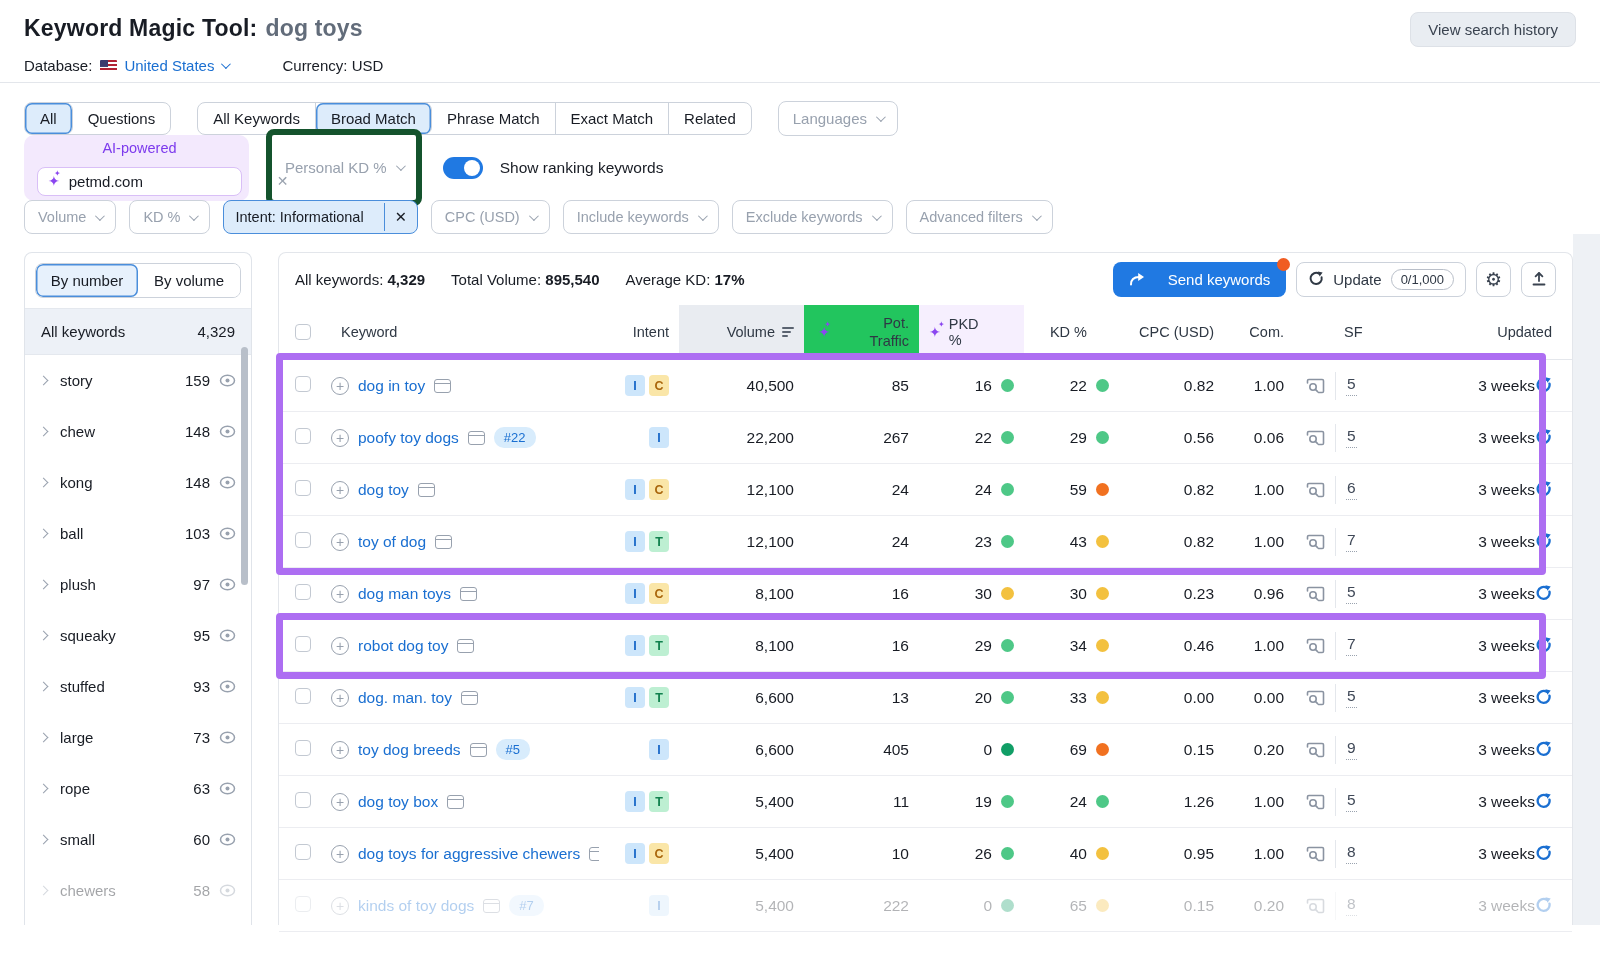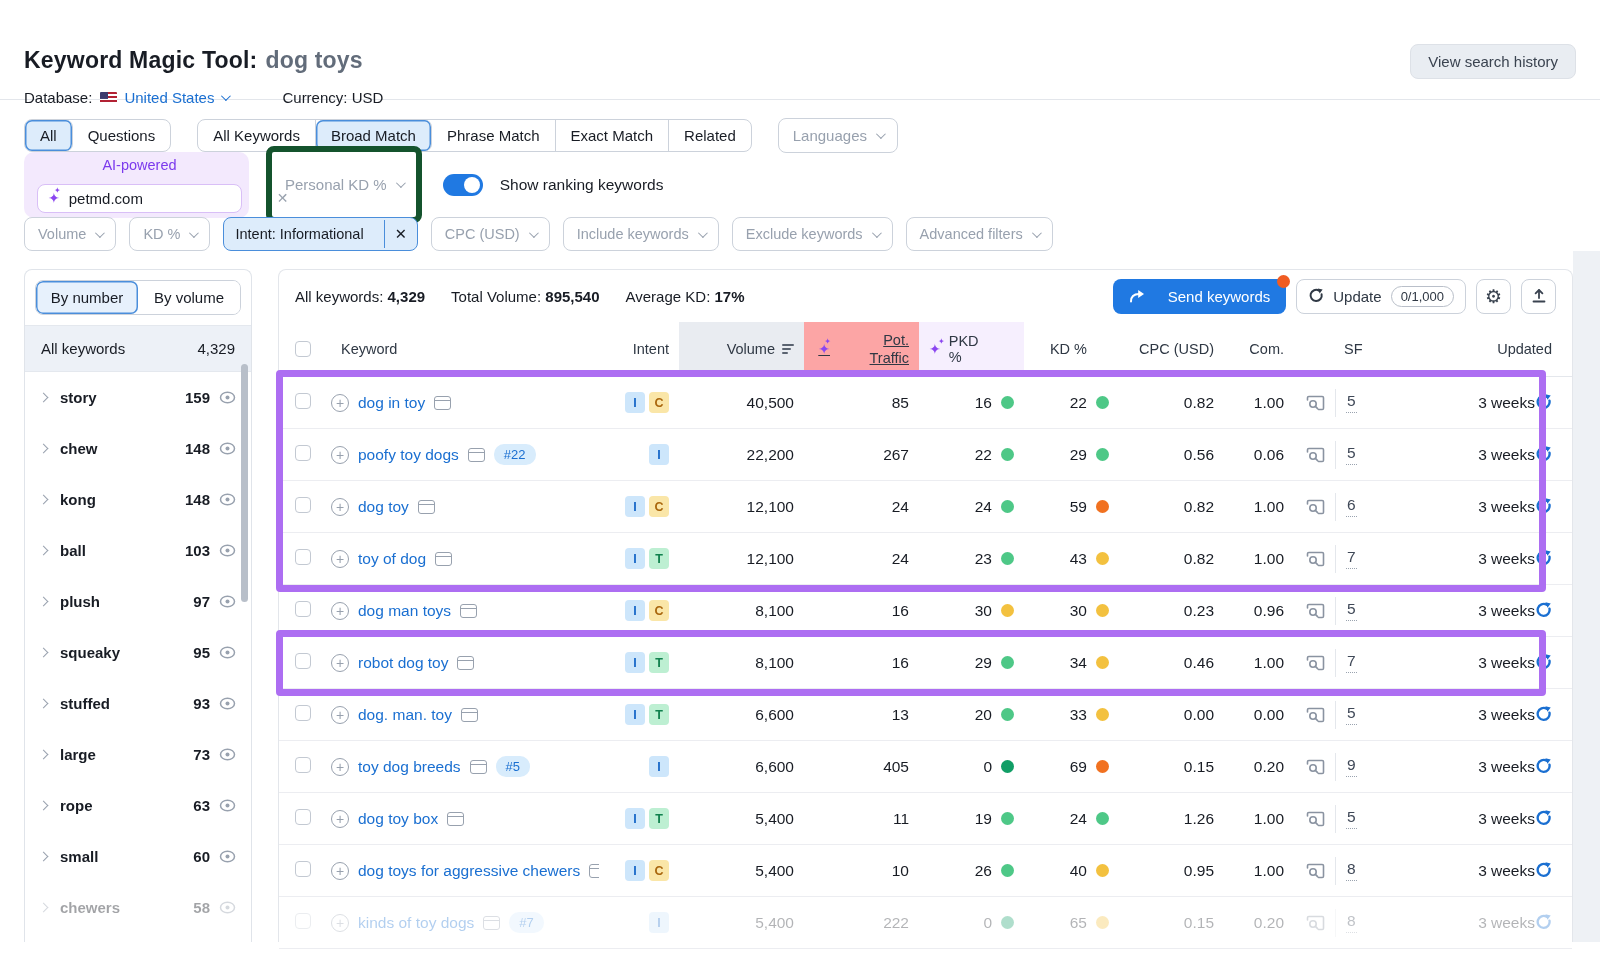--- a/index.html
+++ b/index.html
@@ -3,21 +3,21 @@
 <meta charset="utf-8">
 <style>
   * { margin:0; padding:0; box-sizing:border-box; }
   body { background:#fff; }
   .page {
     width:1600px; height:953px; position:relative; overflow:hidden;
     background:#fff; color:#181c24;
     font-family:"Liberation Sans","DejaVu Sans",sans-serif; font-size:15px;
   }
   
-  .topbar { height:68px; border-bottom:1px solid #e3e6eb; padding:15px 24px 0; position:relative;margin-top:32px; }
+  .topbar { height:83px; border-bottom:1px solid #e3e6eb; padding:15px 24px 0; position:relative; }
   .title-row { font-size:23px; font-weight:bold; letter-spacing:.2px; }
   .title-query { color:#626c7a; margin-left:8px; }
   .meta-row { margin-top:15px; display:flex; align-items:center; font-size:15px; }
   .meta-label { color:#181c24; }
   .flag { width:17px; height:12px; margin:0 7px 0 8px; display:inline-block; border-radius:1px;
     background:
       linear-gradient(to right, #3c3b6e 0 45%, transparent 45%) top left / 100% 58%no-repeat,
       repeating-linear-gradient(#b22234 0 2px, #fff 2px 4px);
   }
   .db-link { color:#1a6fd1; display:inline-flex; align-items:center; gap:7px; cursor:pointer; }
@@ -63,21 +63,21 @@
   .right-gutter { position:absolute; right:0; top:0; bottom:0; width:27px; background:#eef1f5; }
   
   .sidebar { width:228px; flex:none; border:1px solid #e0e4ea; border-bottom:none; border-radius:8px 8px 0 0;
     background:#fff; position:relative; overflow:hidden; }
   .sb-tabs { margin:10px; display:flex; border:1px solid #ccd2db; border-radius:8px; overflow:hidden; }
   .sb-tab { flex:1; text-align:center; padding:8px 0; font-size:15px; background:#fff; cursor:pointer; }
   .sb-tab.active { background:#e7f1fc; box-shadow:inset 0 0 0 1.5px #4a8edb; border-radius:7px; }
   .sb-all { display:flex; justify-content:space-between; padding:14px 16px; background:#edf1f7; font-size:15px;
     border-top:1px solid #e4e8ee; border-bottom:1px solid #e4e8ee; cursor:pointer; }
   .sb-list { position:relative; }
-  .sb-item { display:flex; align-items:center; height:51px; padding:0 15px; font-size:15px; cursor:pointer;font-weight:bold; }
+  .sb-item { display:flex; align-items:center; height:51px; padding:0 15px; font-size:15px; cursor:pointer; }
   .sb-item .chev { color:#98a1ae; margin-right:13px; }
   .sb-count { margin-left:auto; color:#181c24; }
   .sb-item.faded { opacity:.4; }
   .eye { margin-left:9px; color:#98a1ae; display:flex; }
   .sb-thumb { position:absolute; right:3px; top:94px; width:7px; height:238px; background:#b8bfc9; border-radius:4px; }
   
   .main { flex:1; border:1px solid #e3e6eb; border-bottom:none; border-radius:8px 8px 0 0; background:#fff; position:relative; }
   .toolbar { display:flex; align-items:center; gap:26px; padding:0 16px; height:52px; }
   .stat { font-size:15px; white-space:nowrap; }
   .stat b { font-weight:bold; }
@@ -91,21 +91,21 @@
   .icon-btn { width:35px; height:35px; border:1px solid #ccd2db; border-radius:8px; background:#fff; color:#3a4350;
     display:flex; align-items:center; justify-content:center; cursor:pointer; font-size:19px; }
   
   .tbl { --cols:52px minmax(0,1fr) 80px 125px 115px 105px 95px 105px 70px 100px 178px; }
   .thead { display:grid; grid-template-columns:var(--cols); height:55px; align-items:stretch;
     font-size:14.5px; color:#2f3844; border-bottom:1px solid #e4e7ec; }
   .th { display:flex; align-items:center; padding:0 10px; }
   .th-check { padding-left:16px; }
   .th-intent { justify-content:flex-end; }
   .th-volume { background:#e9ecf1; justify-content:flex-end; gap:7px; }
-  .th-traffic { background:#fca5a5; justify-content:space-between; text-align:right; line-height:1.25;text-decoration:underline; }
+  .th-traffic { background:#22c55e; justify-content:space-between; text-align:right; line-height:1.25; }
   .th-pkd { background:#f6effe; justify-content:flex-end; gap:5px; padding-right:32px; }
   .th-kd { justify-content:flex-end; padding-right:32px; }
   .th-cpc,.th-com { justify-content:flex-end; }
   .th-sf { padding-left:50px; }
   .th-updated { justify-content:flex-end; padding-right:20px; }
   .sort-icon { display:inline-flex; flex-direction:column; gap:2px; }
   .sort-icon i { display:block; height:2px; background:#5a6370; border-radius:1px; }
   .sort-icon i:nth-child(1){width:12px;} .sort-icon i:nth-child(2){width:9px;} .sort-icon i:nth-child(3){width:6px;}
   .tbody { position:relative; }
   .trow { display:grid; grid-template-columns:var(--cols); height:52px; align-items:center;

